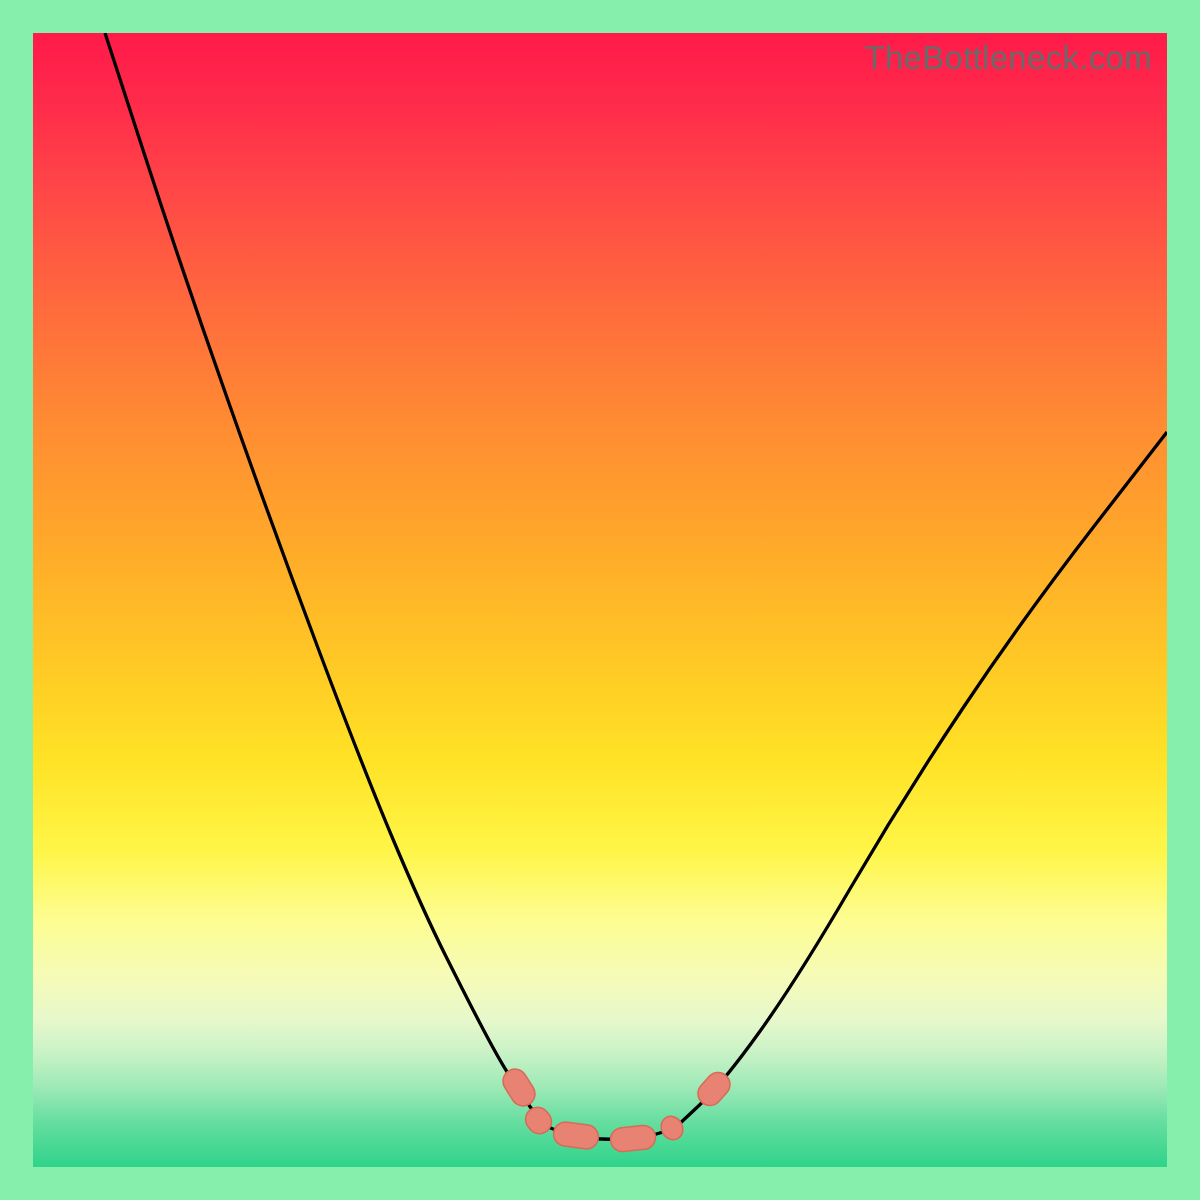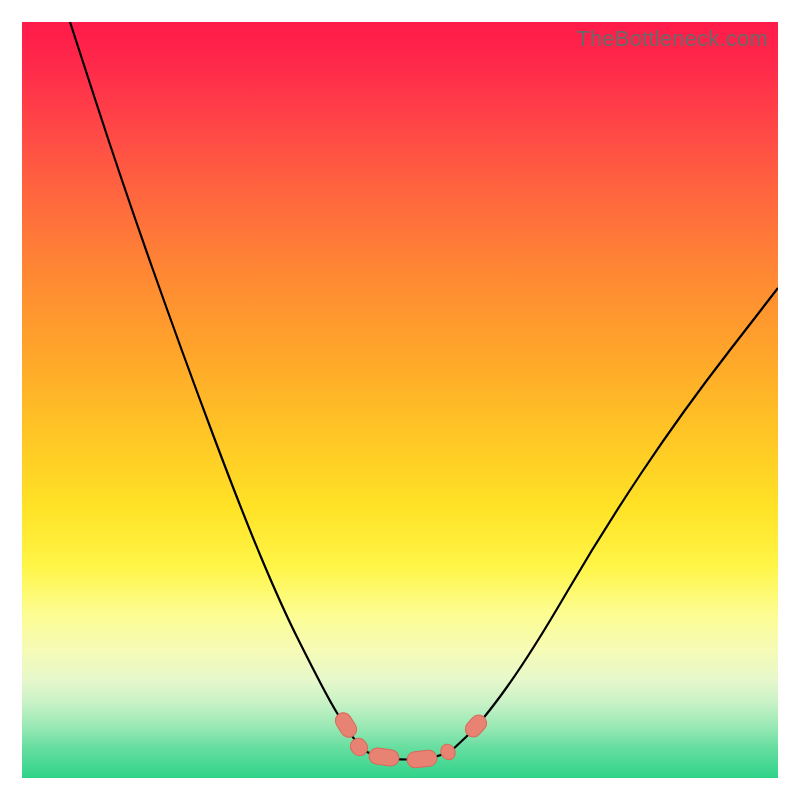--- a/index.html
+++ b/index.html
@@ -10,21 +10,21 @@
     background: #000;
     overflow: hidden;
     font-family: Arial, Helvetica, sans-serif;
   }
   .frame {
     position: absolute;
     top: 0;
     left: 0;
     width: 800px;
     height: 800px;
-    background: #ffffff;
+    background: #86efac;
   }
   .plot-area {
     position: absolute;
     top: 22px;
     left: 22px;
     width: 756px;
     height: 756px;
     overflow: hidden;
   }
   .gradient {

